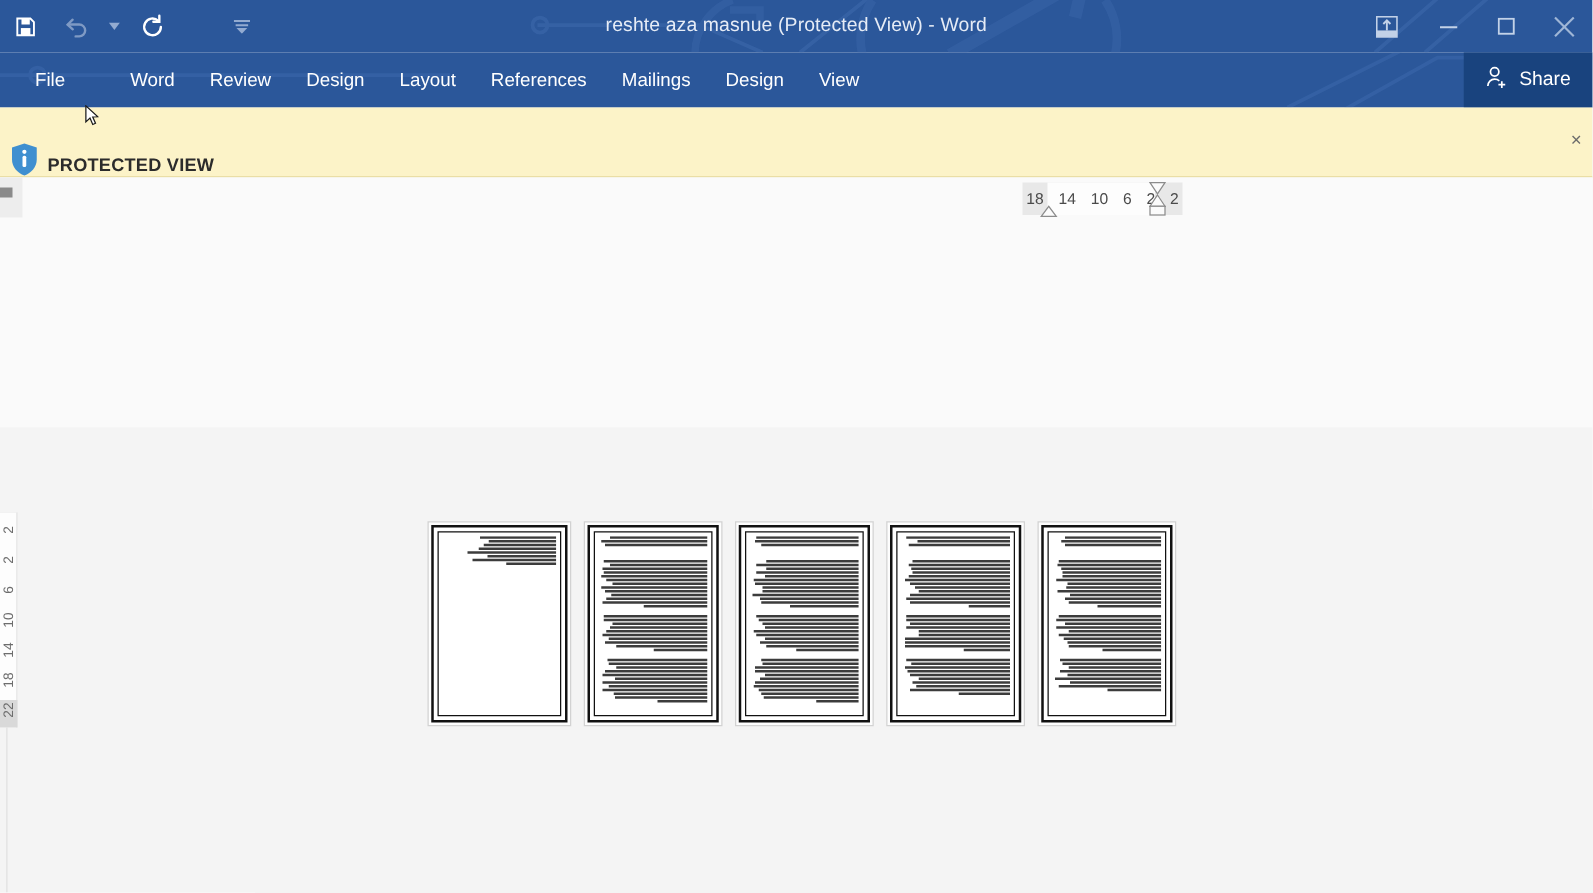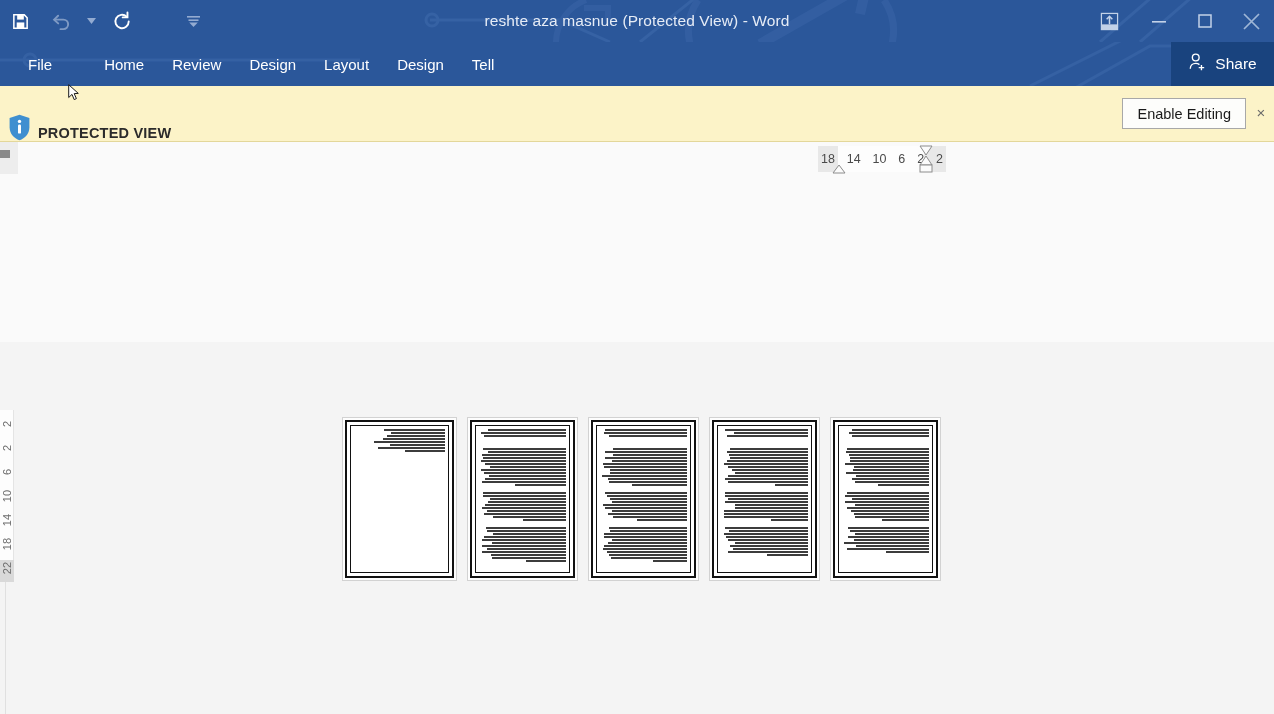--- a/index.html
+++ b/index.html
@@ -233,36 +233,42 @@
         <path d="M1030 44 L1130 -6"></path>
         <path d="M1075 46 L1150 4 H1274"></path>
       </g>
     </svg>
 
     <div class="tabs">
       <div class="tab file" style="padding:0 16px;margin-left:12px;">
         <span>File</span>
       </div>
       <div class="tab" style="margin-left:22px;">
-        <span>Home</span>
+        <span>Word</span>
       </div>
       <div class="tab">
         <span>Review</span>
       </div>
       <div class="tab">
         <span>Design</span>
       </div>
       <div class="tab">
         <span>Layout</span>
       </div>
       <div class="tab">
+        <span>References</span>
+      </div>
+      <div class="tab">
+        <span>Mailings</span>
+      </div>
+      <div class="tab">
         <span>Design</span>
       </div>
       <div class="tab">
-        <span>Tell</span>
+        <span>View</span>
       </div>
     </div>
 
   </div>
 
   <div class="share">
     <span>
       <svg width="20" height="20" viewBox="0 0 22 22" fill="none" stroke="currentColor" stroke-width="1.5">
         <circle cx="8.5" cy="6" r="3.7"></circle>
         <path d="M2.5 18.5c0-3.6 2.7-6 6-6 1.6 0 3 .5 4.1 1.4"></path>
@@ -274,21 +280,20 @@
 
   <div class="pvbar">
     <div class="pv-icon">
       <svg width="23" height="27" viewBox="0 0 23 27">
         <path d="M11.5 0.8 1.6 4v9.3c0 6.4 4.4 11 9.9 13 5.5-2 9.9-6.6 9.9-13V4z" fill="#3f8fd0"></path>
         <circle cx="11.5" cy="7.4" r="1.7" fill="#ffffff"></circle>
         <rect x="10" y="10.6" width="3" height="9" rx="1.2" fill="#ffffff"></rect>
       </svg>
     </div>
     <div class="pv-label">PROTECTED VIEW</div>
-    <div class="pv-enable">Enable Editing</div>
     <div class="pv-close">×</div>
   </div>
 
   <div class="workspace">
     <div class="ws-upper"></div>
     <div class="ws-lower"></div>
 
     <div class="vruler-top">
       <div class="vruler-top-inner"></div>
     </div>

